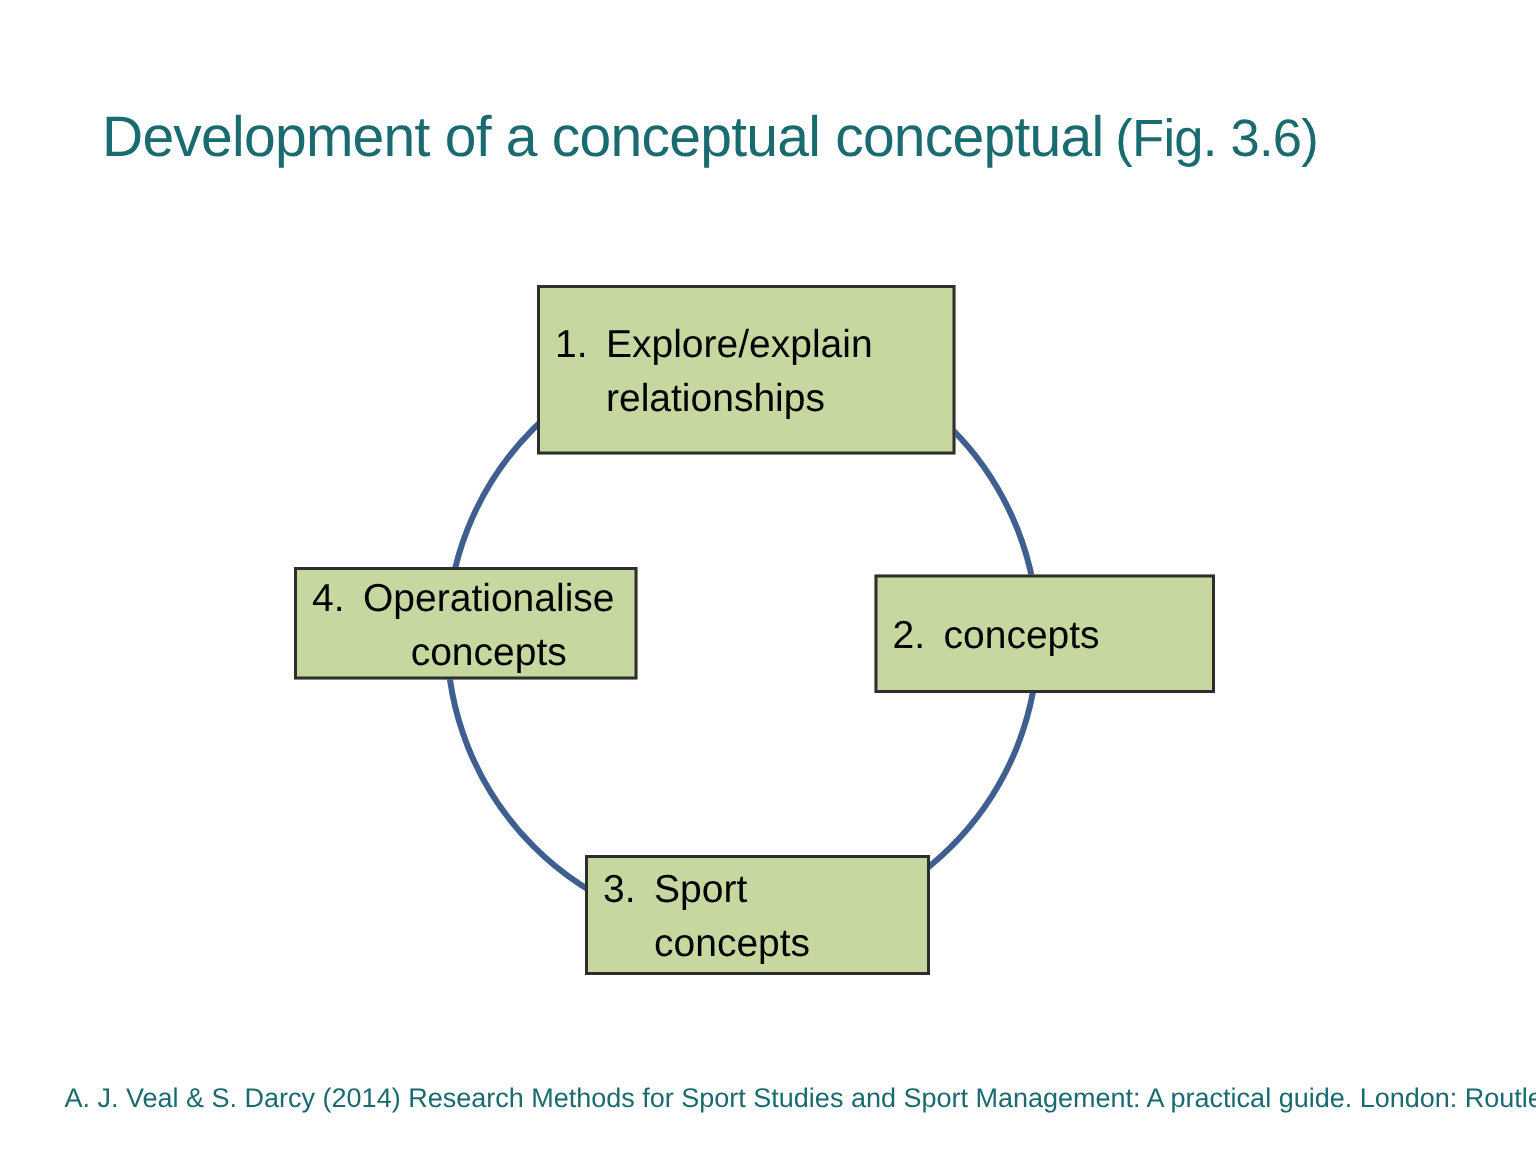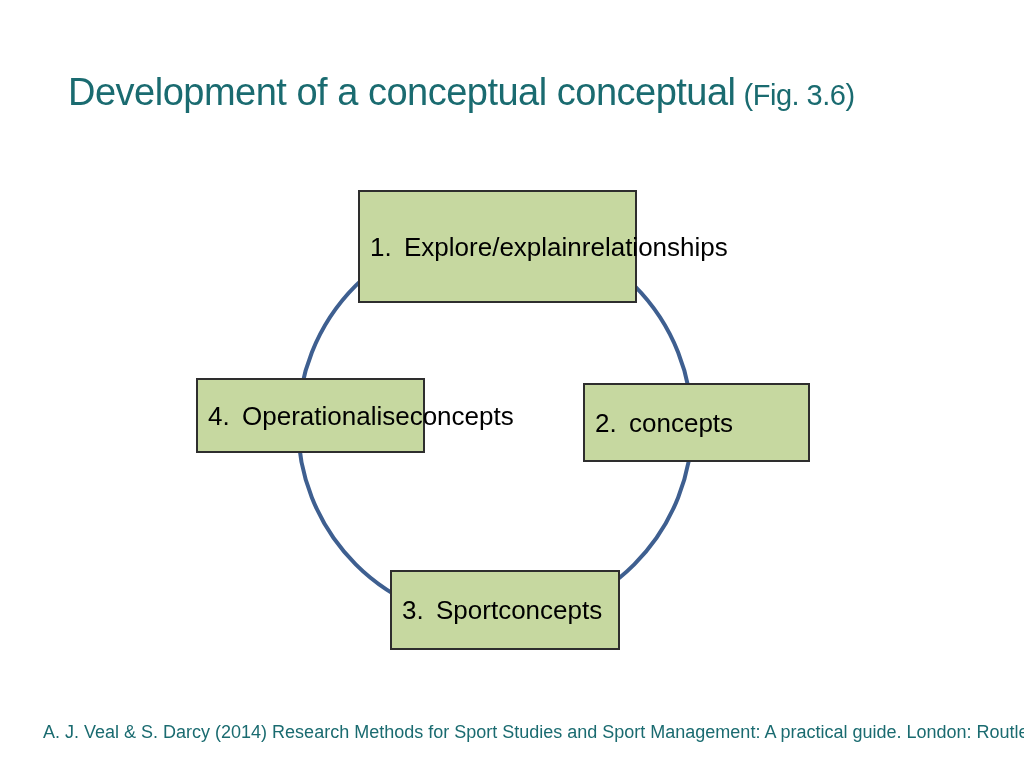--- a/index.html
+++ b/index.html
@@ -21,21 +21,21 @@
     left: 68px; top: 70px;
     margin: 0;
     color: #1a6b70;
     font-size: 38px;
     font-weight: 400;
     letter-spacing: -0.5px;
     white-space: nowrap;
     line-height: 44px;
   }
   .title .fig-ref {
-    font-size: 29px;
+    font-size: 35px;
     margin-left: 8px;
     text-align: center;
   }
 
   
   .cycle-svg {
     position: absolute; left: 0; top: 0;
     width: 1024px; height: 768px;
     z-index: 1;
   }
@@ -64,23 +64,24 @@
     width: 100%;
     padding: 0 6px 0 10px;
     box-sizing: border-box;
   }
   .step-num {
     flex: 0 0 34px;
     width: 34px;
   }
   .step-content {
     display: flex;
+    flex-direction: column;
     text-align: left;
   }
-  .step-content.centered { }
+  .step-content.centered { text-align: center; }
 
   .box-explore       { left: 358px; top: 190px; width: 279px; height: 113px; }
   .box-identify      { left: 583px; top: 383px; width: 227px; height: 79px; }
   .box-define        { left: 390px; top: 570px; width: 230px; height: 80px; }
   .box-operationalise{ left: 196px; top: 378px; width: 229px; height: 75px; }
 
   
   .citation {
     position: absolute;
     left: 43px; top: 721px;

